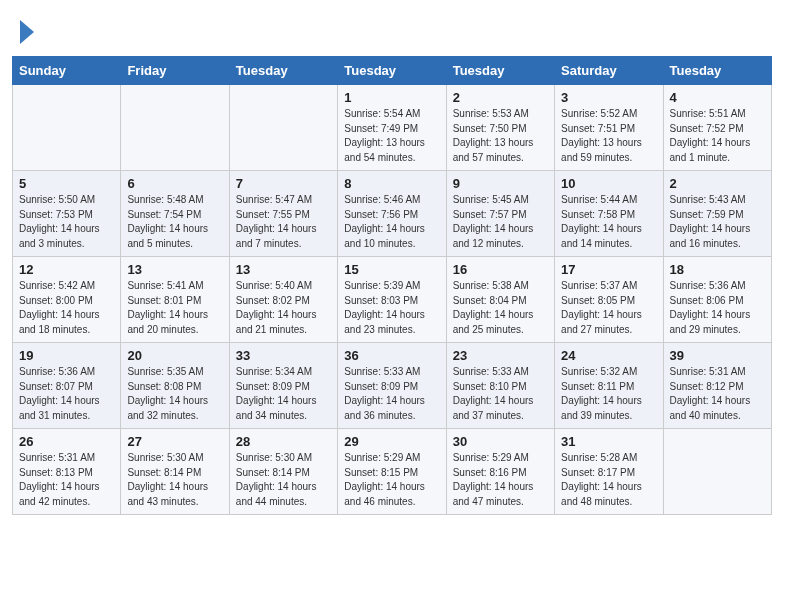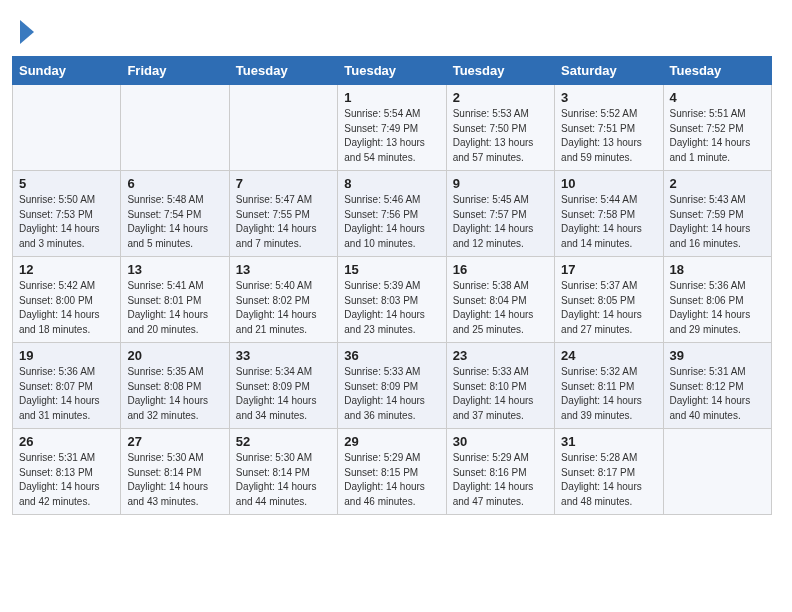--- a/index.html
+++ b/index.html
@@ -242,21 +242,21 @@
         <tr>
           <td>
             <span class="day-num">26</span>
             <div class="day-info">Sunrise: 5:31 AM<br>Sunset: 8:13 PM<br>Daylight: 14 hours<br>and 42 minutes.</div>
           </td>
           <td>
             <span class="day-num">27</span>
             <div class="day-info">Sunrise: 5:30 AM<br>Sunset: 8:14 PM<br>Daylight: 14 hours<br>and 43 minutes.</div>
           </td>
           <td>
-            <span class="day-num">52</span>
+            <span class="day-num">28</span>
             <div class="day-info">Sunrise: 5:30 AM<br>Sunset: 8:14 PM<br>Daylight: 14 hours<br>and 44 minutes.</div>
           </td>
           <td>
             <span class="day-num">29</span>
             <div class="day-info">Sunrise: 5:29 AM<br>Sunset: 8:15 PM<br>Daylight: 14 hours<br>and 46 minutes.</div>
           </td>
           <td>
             <span class="day-num">30</span>
             <div class="day-info">Sunrise: 5:29 AM<br>Sunset: 8:16 PM<br>Daylight: 14 hours<br>and 47 minutes.</div>
           </td>

